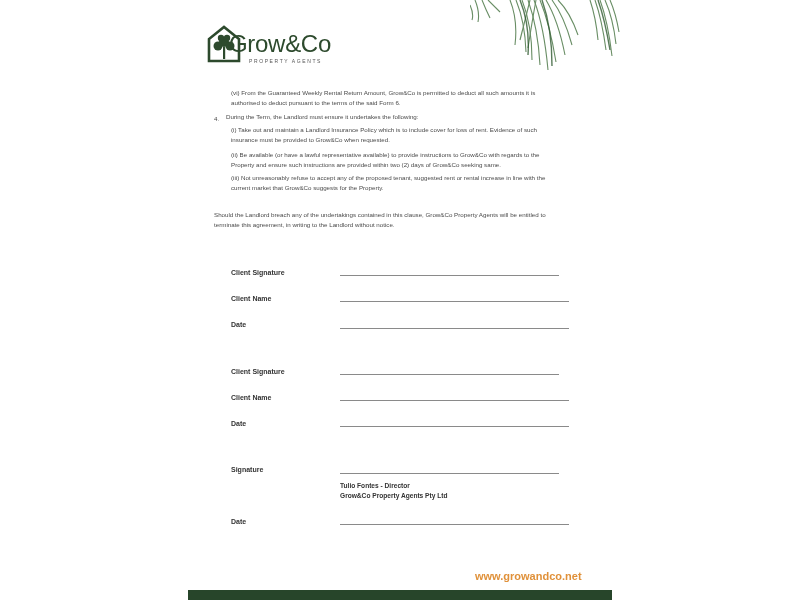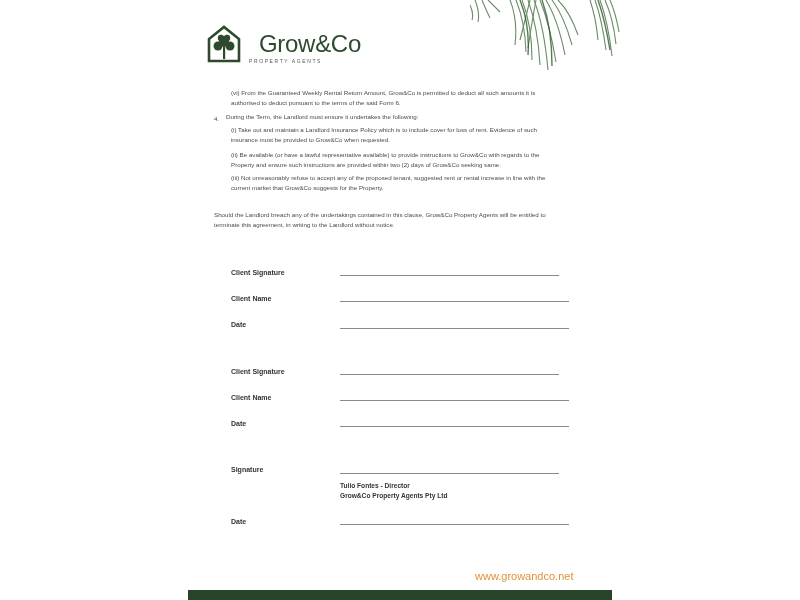--- a/index.html
+++ b/index.html
@@ -7,36 +7,36 @@
     width:800px; height:600px; position:relative; overflow:hidden;
     background:#ffffff;
     font-family:"Liberation Sans", sans-serif;
     color:#3a3a3a;
   }
   .page { position:absolute; left:188px; top:0; width:424px; height:600px; background:#fff; }
 
   
   .logo { position:absolute; left:207px; top:25px; height:42px; }
   .logo-house { position:absolute; left:0; top:0; width:34px; height:38px; }
-  .logo-word { position:absolute; left:52px; top:5px; font-size:24px; color:#2d4a2d; letter-spacing:-0.3px; white-space:nowrap; }
+  .logo-word { position:absolute; left:22px; top:5px; font-size:24px; color:#2d4a2d; letter-spacing:-0.3px; white-space:nowrap; }
   .logo-sub { position:absolute; left:42px; top:33px; font-size:5px; letter-spacing:1.6px; color:#555; white-space:nowrap; }
 
   
   .palm { position:absolute; left:470px; top:0; width:150px; height:80px; }
 
   
   .txt { position:absolute; font-size:6.2px; line-height:10.5px; color:#4a4a4a; white-space:nowrap; }
   .num { position:absolute; font-size:6.2px; color:#4a4a4a; }
 
   
   .lbl { position:absolute; left:231px; font-size:7px; font-weight:bold; color:#333; white-space:nowrap; }
   .line { position:absolute; height:0; border-top:1px solid #8a8a8a; }
   .dir { position:absolute; left:340px; font-size:6.6px; font-weight:bold; color:#333; line-height:10px; white-space:nowrap; }
 
-  .url { position:absolute; left:475px; top:570px; font-size:11px; font-weight:normal; color:#e0913a; }
+  .url { position:absolute; left:475px; top:570px; font-size:11px; font-weight:bold; color:#e0913a; }
   .footer-bar { position:absolute; left:188px; top:590px; width:424px; height:10px; background:#27452a; }
 </style>
 </head>
 <body>
 
 <div class="page"></div>
 
 <svg class="palm" viewBox="0 0 150 80">
   <g stroke="#4f7a4a" stroke-width="1.1" fill="none" opacity="0.85">
     <path d="M5 0 Q10 12 8 22"></path>

